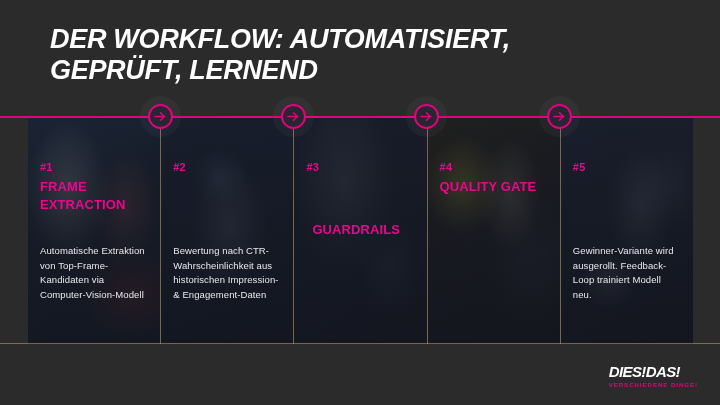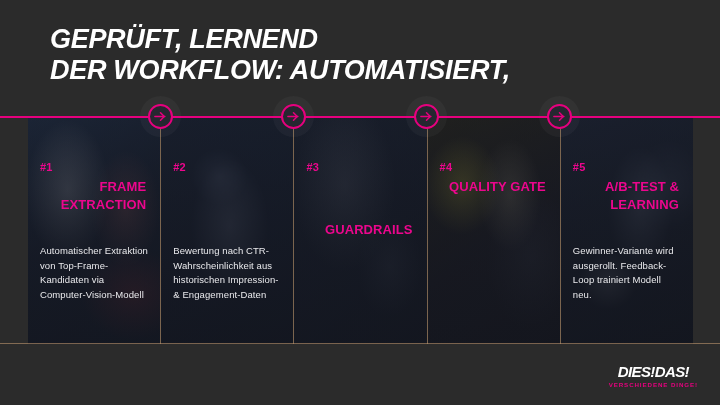--- a/index.html
+++ b/index.html
@@ -129,21 +129,20 @@
   }
 
   .step-title {
     color: #ec068d;
     font-size: 13px;
     font-weight: 700;
     line-height: 18px;
     letter-spacing: 0.1px;
     margin-top: 4px;
     text-transform: uppercase;
-    text-align: right;
   }
   .step-title.indent { padding-left: 6px; margin-top: 47px; }
 
   .step-desc {
     position: absolute;
     left: 12px;
     right: 12px;
     top: 126px;
     color: #e9e9ec;
     font-size: 9.5px;
@@ -195,21 +194,21 @@
     border-radius: 50%;
     background: rgba(255,255,255,0.035);
     z-index: 2;
   }
 
   
   .logo {
     position: absolute;
     right: 22px;
     bottom: 16px;
-    text-align: center;
+    text-align: left;
   }
   .logo-main {
     color: #ffffff;
     font-size: 15px;
     font-weight: 700;
     font-style: italic;
     letter-spacing: -0.6px;
     line-height: 16px;
   }
   .logo-sub {
@@ -220,35 +219,35 @@
     line-height: 8px;
     margin-top: 1px;
   }
 </style>
 </head>
 <body>
 
 <div class="slide">
 
   <div class="title-block">
+    <div class="title-line">DER WORKFLOW: AUTOMATISIERT,</div>
     <div class="title-line">GEPRÜFT, LERNEND</div>
-    <div class="title-line">DER WORKFLOW: AUTOMATISIERT,</div>
   </div>
 
   <div class="band">
 
     <div class="cards">
 
       <div class="card">
         <div class="card-photo"></div>
         <div class="card-scrim"></div>
         <div class="card-body">
           <div class="step-num">#1</div>
           <div class="step-title">FRAME EXTRACTION</div>
-          <div class="step-desc">Automatischer Extraktion von Top-Frame-Kandidaten via Computer-Vision-Modell</div>
+          <div class="step-desc">Automatische Extraktion von Top-Frame-Kandidaten via Computer-Vision-Modell</div>
         </div>
       </div>
 
       <div class="card">
         <div class="card-photo"></div>
         <div class="card-scrim"></div>
         <div class="card-body">
           <div class="step-num">#2</div>
           <div class="step-desc">Bewertung nach CTR-Wahrscheinlichkeit aus historischen Impression- &amp; Engagement-Daten</div>
         </div>
@@ -270,21 +269,20 @@
           <div class="step-num">#4</div>
           <div class="step-title">QUALITY GATE</div>
         </div>
       </div>
 
       <div class="card">
         <div class="card-photo"></div>
         <div class="card-scrim"></div>
         <div class="card-body">
           <div class="step-num">#5</div>
-          <div class="step-title">A/B-TEST &amp; LEARNING</div>
           <div class="step-desc">Gewinner-Variante wird ausgerollt. Feedback-Loop trainiert Modell neu.</div>
         </div>
       </div>
 
     </div>
 
     <div class="node-halo" style="left:140px"></div>
     <div class="node-halo" style="left:273px"></div>
     <div class="node-halo" style="left:406px"></div>
     <div class="node-halo" style="left:539px"></div>

